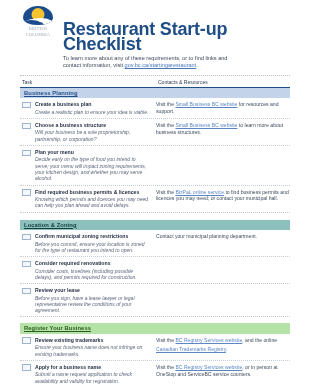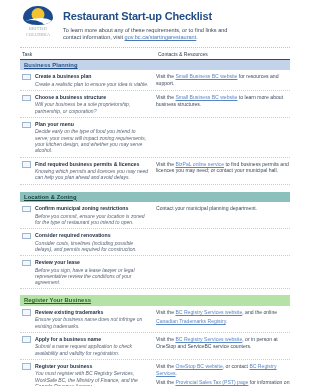--- a/index.html
+++ b/index.html
@@ -82,26 +82,26 @@
     margin-top: 1px;
     font-family: "Liberation Serif", serif;
     white-space: nowrap;
   }
   .header-text {
     flex: 1 1 auto;
     min-width: 0;
     padding-top: 1px;
   }
   .doc-title {
-    font-size: 11px;
+    font-size: 18px;
     font-weight: bold;
     color: #1f4e87;
     letter-spacing: -0.2px;
     line-height: 15px;
-    margin: 3px 0 3px 0;
+    margin: 16px 0 3px 0;
   }
   .doc-sub {
     font-size: 5.6px;
     line-height: 7.4px;
     color: #3b4a5c;
     margin: 0;
     max-width: 182px;
   }
   .doc-sub a {
     color: #4a77b8;

